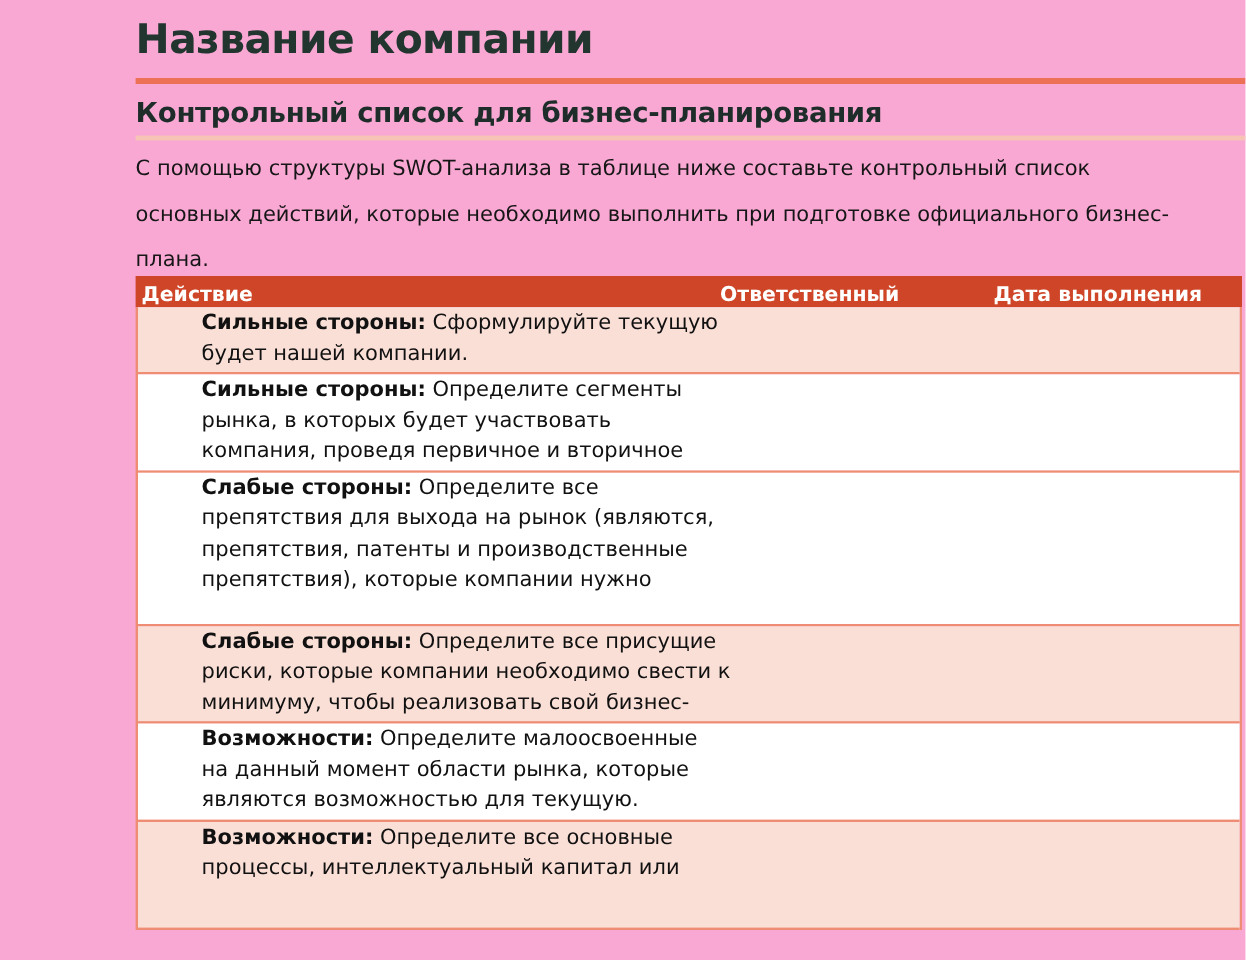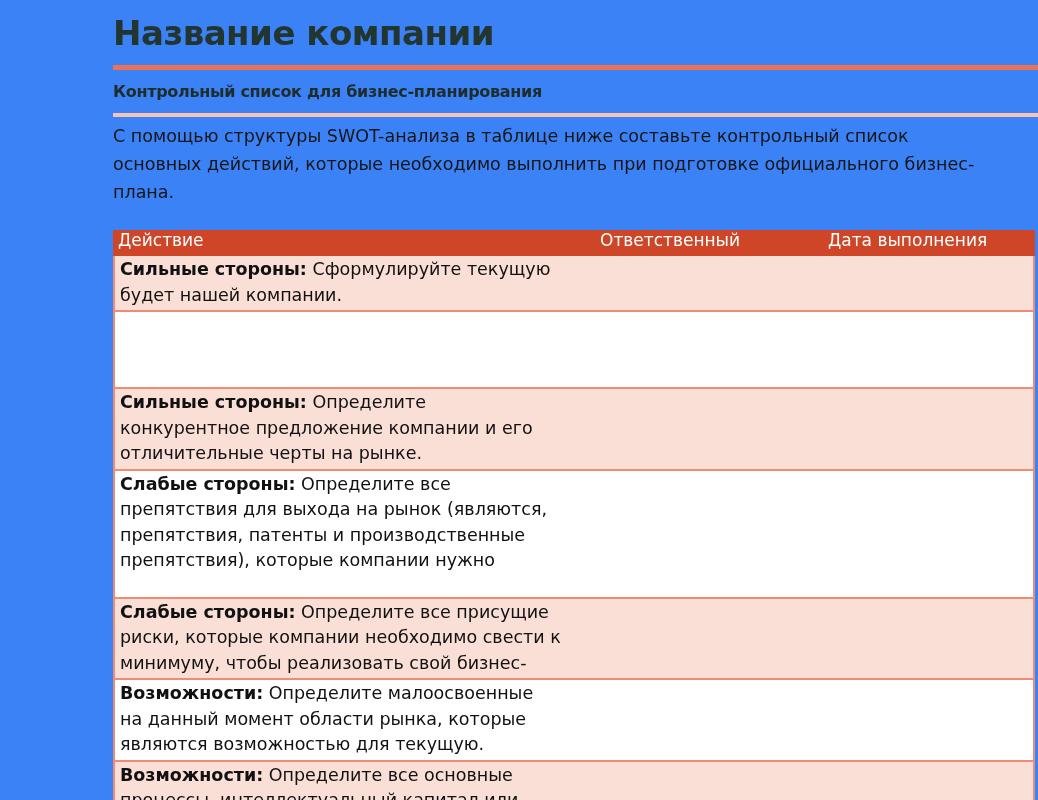--- a/index.html
+++ b/index.html
@@ -4,21 +4,21 @@
 <style>
   html, body {
     margin: 0;
     padding: 0;
     background: #ffffff;
   }
   .page {
     position: relative;
     width: 1038px;
     height: 800px;
-    background: #3b82f6;
+    background: #f9a8d4;
     overflow: hidden;
     font-family: "DejaVu Sans", "Liberation Sans", sans-serif;
     color: #141414;
   }
   .page-title {
     position: absolute;
     left: 113px;
     top: 13px;
     font-size: 34px;
     font-weight: 700;
@@ -30,70 +30,71 @@
     left: 113px;
     right: 0;
     top: 65px;
     height: 5px;
     background: #ed7157;
   }
   .page-subtitle {
     position: absolute;
     left: 113px;
     top: 82px;
-    font-size: 16px;
+    font-size: 23px;
     font-weight: 700;
     letter-spacing: -0.3px;
     color: #1e2d29;
   }
   .subtitle-rule {
     position: absolute;
     left: 113px;
     right: 0;
     top: 113px;
     height: 4px;
     background: #f6c3b5;
   }
   .intro {
     position: absolute;
     left: 113px;
     top: 122px;
     width: 880px;
     font-size: 17.5px;
-    line-height: 28px;
+    line-height: 38px;
     color: #161616;
   }
   .checklist-table {
     position: absolute;
     left: 113px;
     top: 230px;
     width: 922px;
     box-sizing: border-box;
   }
   .table-header {
     display: flex;
-    align-items: flex-start;
+    align-items: flex-end;
     height: 26px;
     background: #ce4527;
     color: #ffffff;
     font-size: 17px;
-    font-weight: 400;
+    font-weight: 700;
   }
   .col-action   { width: 487px; padding-left: 5px; box-sizing: border-box; }
   .col-resp     { width: 228px; box-sizing: border-box; }
   .col-date     { flex: 1; box-sizing: border-box; }
   .table-body {
     border-left: 2px solid #ee8c74;
     border-right: 2px solid #ee8c74;
     box-sizing: border-box;
   }
   .row {
     display: flex;
     border-bottom: 2px solid #ee8c74;
     box-sizing: border-box;
+    padding-left: 48px;
   }
   .row.pink  { background: #fadfd7; }
   .row.white { background: #ffffff; }
   .cell-action {
     width: 485px;
     padding: 1px 0 2px 5px;
     box-sizing: border-box;
     font-size: 17.5px;
     line-height: 25.5px;
     color: #111111;
@@ -127,28 +128,24 @@
     <div class="table-body">
         <div class="row pink" style="min-height: 53px;">
           <div class="cell-action">
             <div class="line"><b>Сильные стороны:</b><span> Сформулируйте текущую</span></div>
             <div class="line">будет нашей компании.</div>
           </div>
           <div class="cell-resp"></div>
           <div class="cell-date"></div>
         </div>
         <div class="row white" style="min-height: 77px;">
-          <div class="cell-resp"></div>
-          <div class="cell-date"></div>
-        </div>
-        <div class="row pink" style="min-height: 77px;">
           <div class="cell-action">
-            <div class="line"><b>Сильные стороны:</b><span> Определите</span></div>
-            <div class="line">конкурентное предложение компании и его</div>
-            <div class="line">отличительные черты на рынке.</div>
+            <div class="line"><b>Сильные стороны:</b><span> Определите сегменты</span></div>
+            <div class="line">рынка, в которых будет участвовать</div>
+            <div class="line">компания, проведя первичное и вторичное</div>
           </div>
           <div class="cell-resp"></div>
           <div class="cell-date"></div>
         </div>
         <div class="row white" style="min-height: 128px;">
           <div class="cell-action">
             <div class="line"><b>Слабые стороны:</b><span> Определите все</span></div>
             <div class="line">препятствия для выхода на рынок (являются,</div>
             <div class="line">препятствия, патенты и производственные</div>
             <div class="line">препятствия), которые компании нужно</div>

